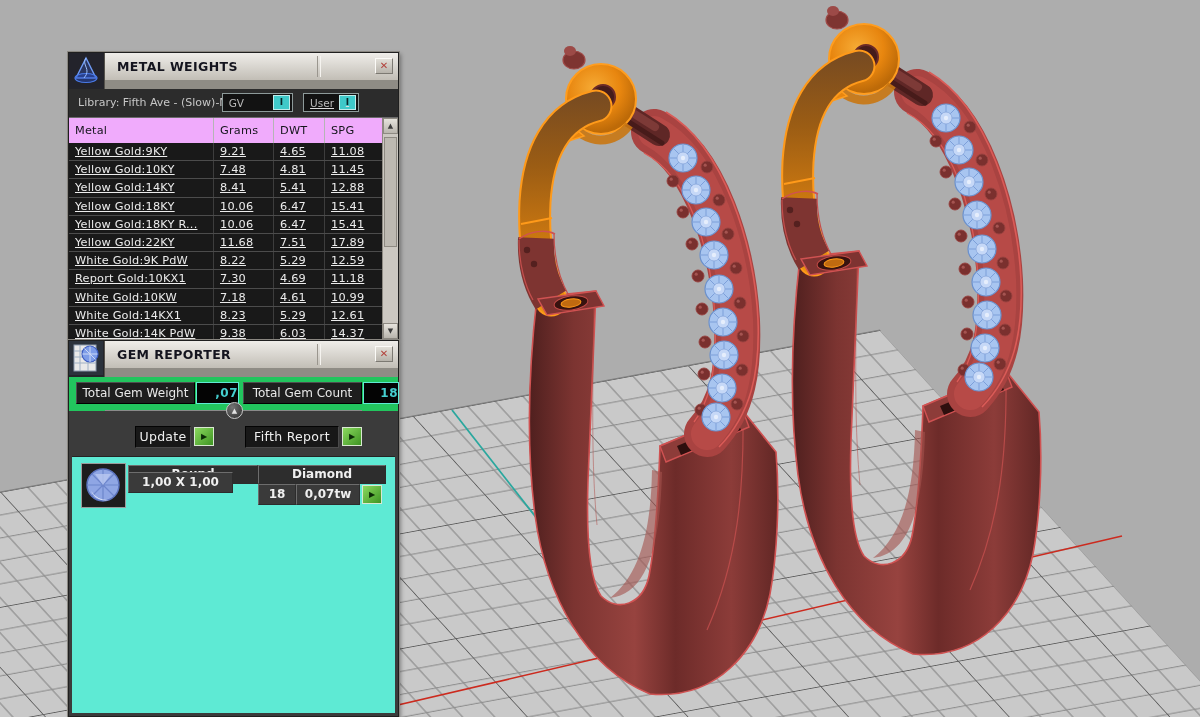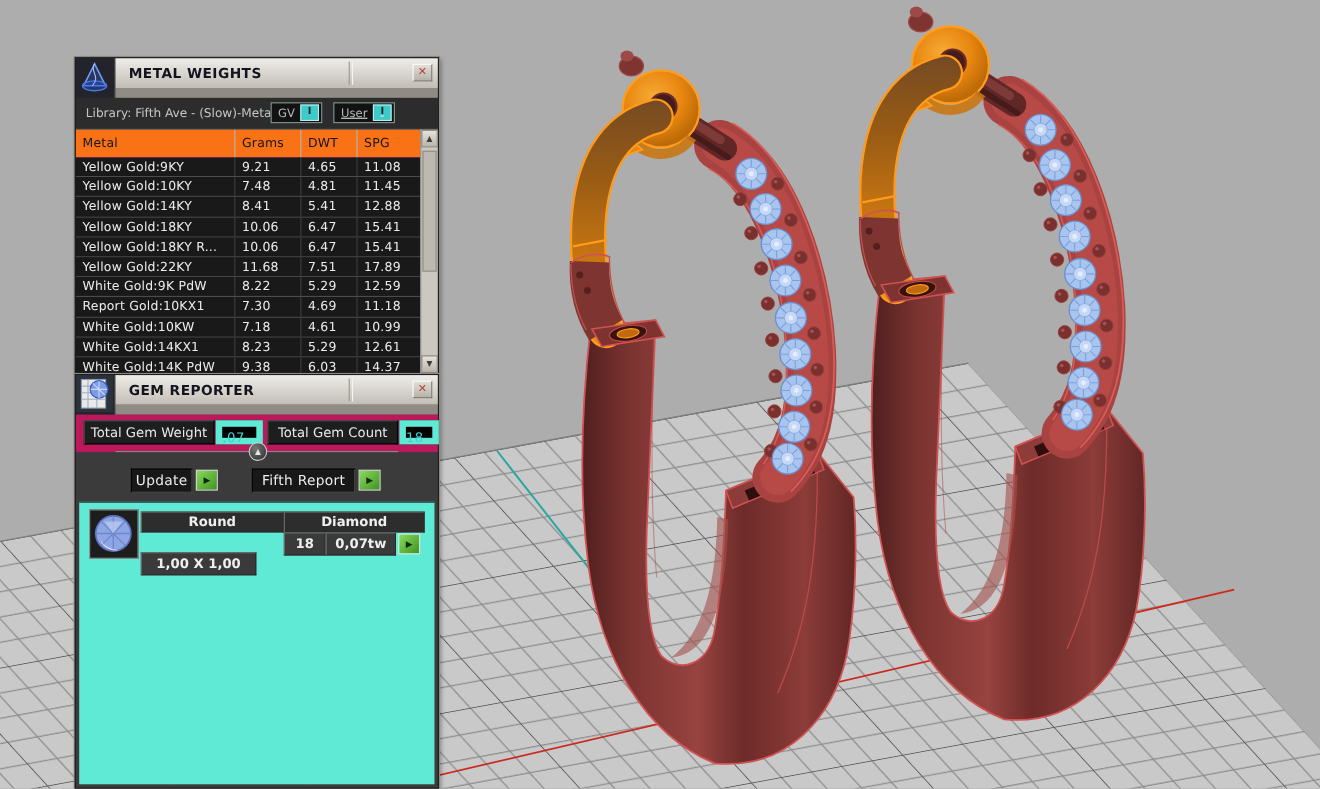--- a/index.html
+++ b/index.html
@@ -30,59 +30,59 @@
   
   #mw{top:52px;height:288px;}
   .lib-row{position:absolute;left:0;top:36px;right:0;height:28px;background:#2c2c2c;
            border-bottom:1px solid #1a1a1a;}
   .lib-row .libtxt{position:absolute;left:9px;top:7px;color:#c6c6c6;font-size:11px;}
   .toggle{position:absolute;top:4px;height:19px;background:#121212;border:1px solid #8d9a9a;
           display:flex;align-items:center;box-sizing:border-box;padding:0 2px 0 6px;}
   .toggle .tlab{color:#b9b9b9;font-size:10.5px;margin-right:5px;}
   .toggle .tind{width:15px;height:13px;background:#3fc9c9;border:1px solid #bfeceb;
                 color:#09282a;font-size:9px;font-weight:bold;text-align:center;line-height:13px;}
-  #gv-toggle{right:105px;}
+  #gv-toggle{right:105px;gap:24px;}
   #user-toggle{right:39px;text-decoration:underline;}
   .mw-table{position:absolute;left:0;top:64px;right:0;bottom:0;background:#181818;
             border-top:1px solid #6b6b6b;}
-  .mw-head{display:flex;height:25px;background:#f97316;color:#15151c;font-size:11.5px;
+  .mw-head{display:flex;height:25px;background:#f0abfc;color:#15151c;font-size:11.5px;
            border-bottom:1px solid #a21caf;}
   .mw-head .mwcell{line-height:25px;border-right:1px solid #b5b5b5;}
   .mwrow{display:flex;height:18.2px;background:#191919;border-bottom:1px solid #4c4c4c;
-         color:#ececec;box-sizing:border-box;}
+         color:#ececec;box-sizing:border-box;text-decoration:underline;}
   .mwcell{line-height:17.6px;font-size:11.3px;padding-left:6px;white-space:nowrap;
           overflow:hidden;box-sizing:border-box;border-right:1px solid #3d3d3d;letter-spacing:.2px;}
   .c0{width:145px;} .c1{width:60px;} .c2{width:51px;} .c3{flex:1;border-right:none;}
   .mw-body{position:absolute;top:25px;left:0;right:15px;bottom:0;overflow:hidden;}
   .mw-head-wrap{margin-right:15px;}
   .vscroll{position:absolute;top:0;right:0;width:15px;bottom:0;background:#ccc8c1;
            border-left:1px solid #8e8a82;}
   .sbtn{position:absolute;left:0;right:0;height:16px;background:linear-gradient(#e6e3dc,#b9b5ad);
         border:1px solid #8e8a82;box-sizing:border-box;color:#3c3c3c;font-size:7px;
         text-align:center;line-height:15px;}
   .sbtn.up{top:0;} .sbtn.down{bottom:0;}
   .sthumb{position:absolute;left:1px;right:1px;top:19px;height:108px;
           background:#bdb9b1;border:1px solid #8e8a82;}
   
   #gr{top:340px;height:377px;}
-  .totals-row{position:absolute;left:0;top:36px;right:0;height:34px;background:#be185d;}
+  .totals-row{position:absolute;left:0;top:36px;right:0;height:34px;background:#22c55e;}
   .tot-label{position:absolute;top:5px;height:22px;background:#1e1e1e;
              border:1px solid #000;border-top-color:#4f4f4f;border-left-color:#4f4f4f;
              color:#e8e8e8;font-size:12px;line-height:20px;text-align:center;box-sizing:border-box;}
   .tot-value{position:absolute;top:5px;height:22px;background:#040404;
-             border:6px solid #5eead4;color:#45cfcf;font-size:12px;line-height:20px;
-             text-align:left;box-sizing:border-box;letter-spacing:.5px;}
+             border:1px solid #5eead4;color:#45cfcf;font-size:12px;line-height:20px;
+             text-align:right;box-sizing:border-box;letter-spacing:.5px;font-weight:bold;}
   #tgw-label{left:7px;width:119px;} #tgw-value{left:127px;width:43px;}
   #tgc-label{left:174px;width:119px;} #tgc-value{left:294px;width:36px;}
   .divider{position:absolute;left:36px;right:36px;top:69px;height:1px;background:#8a8a8a;}
   .knob{position:absolute;left:157px;top:61px;width:17px;height:17px;border-radius:50%;
         background:radial-gradient(circle at 35% 30%,#757575,#2b2b2b);
         border:1px solid #c9c9c9;color:#e3e3e3;font-size:7px;text-align:center;line-height:16px;
         box-sizing:border-box;}
-  .btn-row{position:absolute;left:0;top:82px;right:0;height:30px;padding-left:16px;}
+  .btn-row{position:absolute;left:16px;top:82px;right:0;height:30px;padding-left:16px;}
   .dk-btn{position:absolute;top:3px;height:22px;background:#181818;border:1px solid #030303;
           border-bottom-color:#4a4a4a;border-right-color:#4a4a4a;color:#eee;font-size:12.5px;
           line-height:20px;text-align:center;box-sizing:border-box;letter-spacing:.3px;}
   .gr-green{position:absolute;top:4px;width:20px;height:19px;
             background:linear-gradient(135deg,#8bd95f,#3e9422);
             border:1px solid #d9e8d2;color:#0b2a06;font-size:8px;line-height:18px;
             text-align:center;box-sizing:border-box;}
   #update-btn{left:50px;width:56px;} #update-go{left:109px;}
   #save-btn{left:160px;width:94px;} #save-go{left:257px;}
   .gr-content{position:absolute;left:3px;right:3px;top:115px;bottom:3px;background:#5eead4;
@@ -90,21 +90,21 @@
   .gem-thumb{position:absolute;left:9px;top:6px;width:45px;height:45px;background:#1d1d1d;
              border:1px solid #9a9a9a;box-sizing:border-box;}
   .gem-tbl{position:absolute;left:56px;top:8px;}
   .gcell{position:absolute;box-sizing:border-box;border:1px solid #6d6d6d;
          border-bottom-color:#2c2c2c;border-right-color:#2c2c2c;
          color:#efefef;font-size:12px;text-align:center;}
   .ghead{background:#2d2d2d;height:19px;line-height:17px;}
   .gval{background:#3a3a3a;height:21px;line-height:19px;}
   #g-shape{left:0;top:0;width:130px;}
   #g-type{left:130px;top:0;width:128px;}
-  #g-size{left:0;top:37px;width:105px;}
+  #g-size{left:0;top:7px;width:105px;}
   #g-count{left:130px;top:19px;width:38px;}
   #g-weight{left:168px;top:19px;width:64px;}
   #g-go{position:absolute;left:234px;top:20px;width:20px;height:19px;
         background:linear-gradient(135deg,#8bd95f,#3e9422);border:1px solid #d9e8d2;
         color:#0b2a06;font-size:8px;line-height:18px;text-align:center;box-sizing:border-box;}
 </style>
 </head>
 <body>
 
 <svg id="scene" viewBox="0 0 1200 717">

